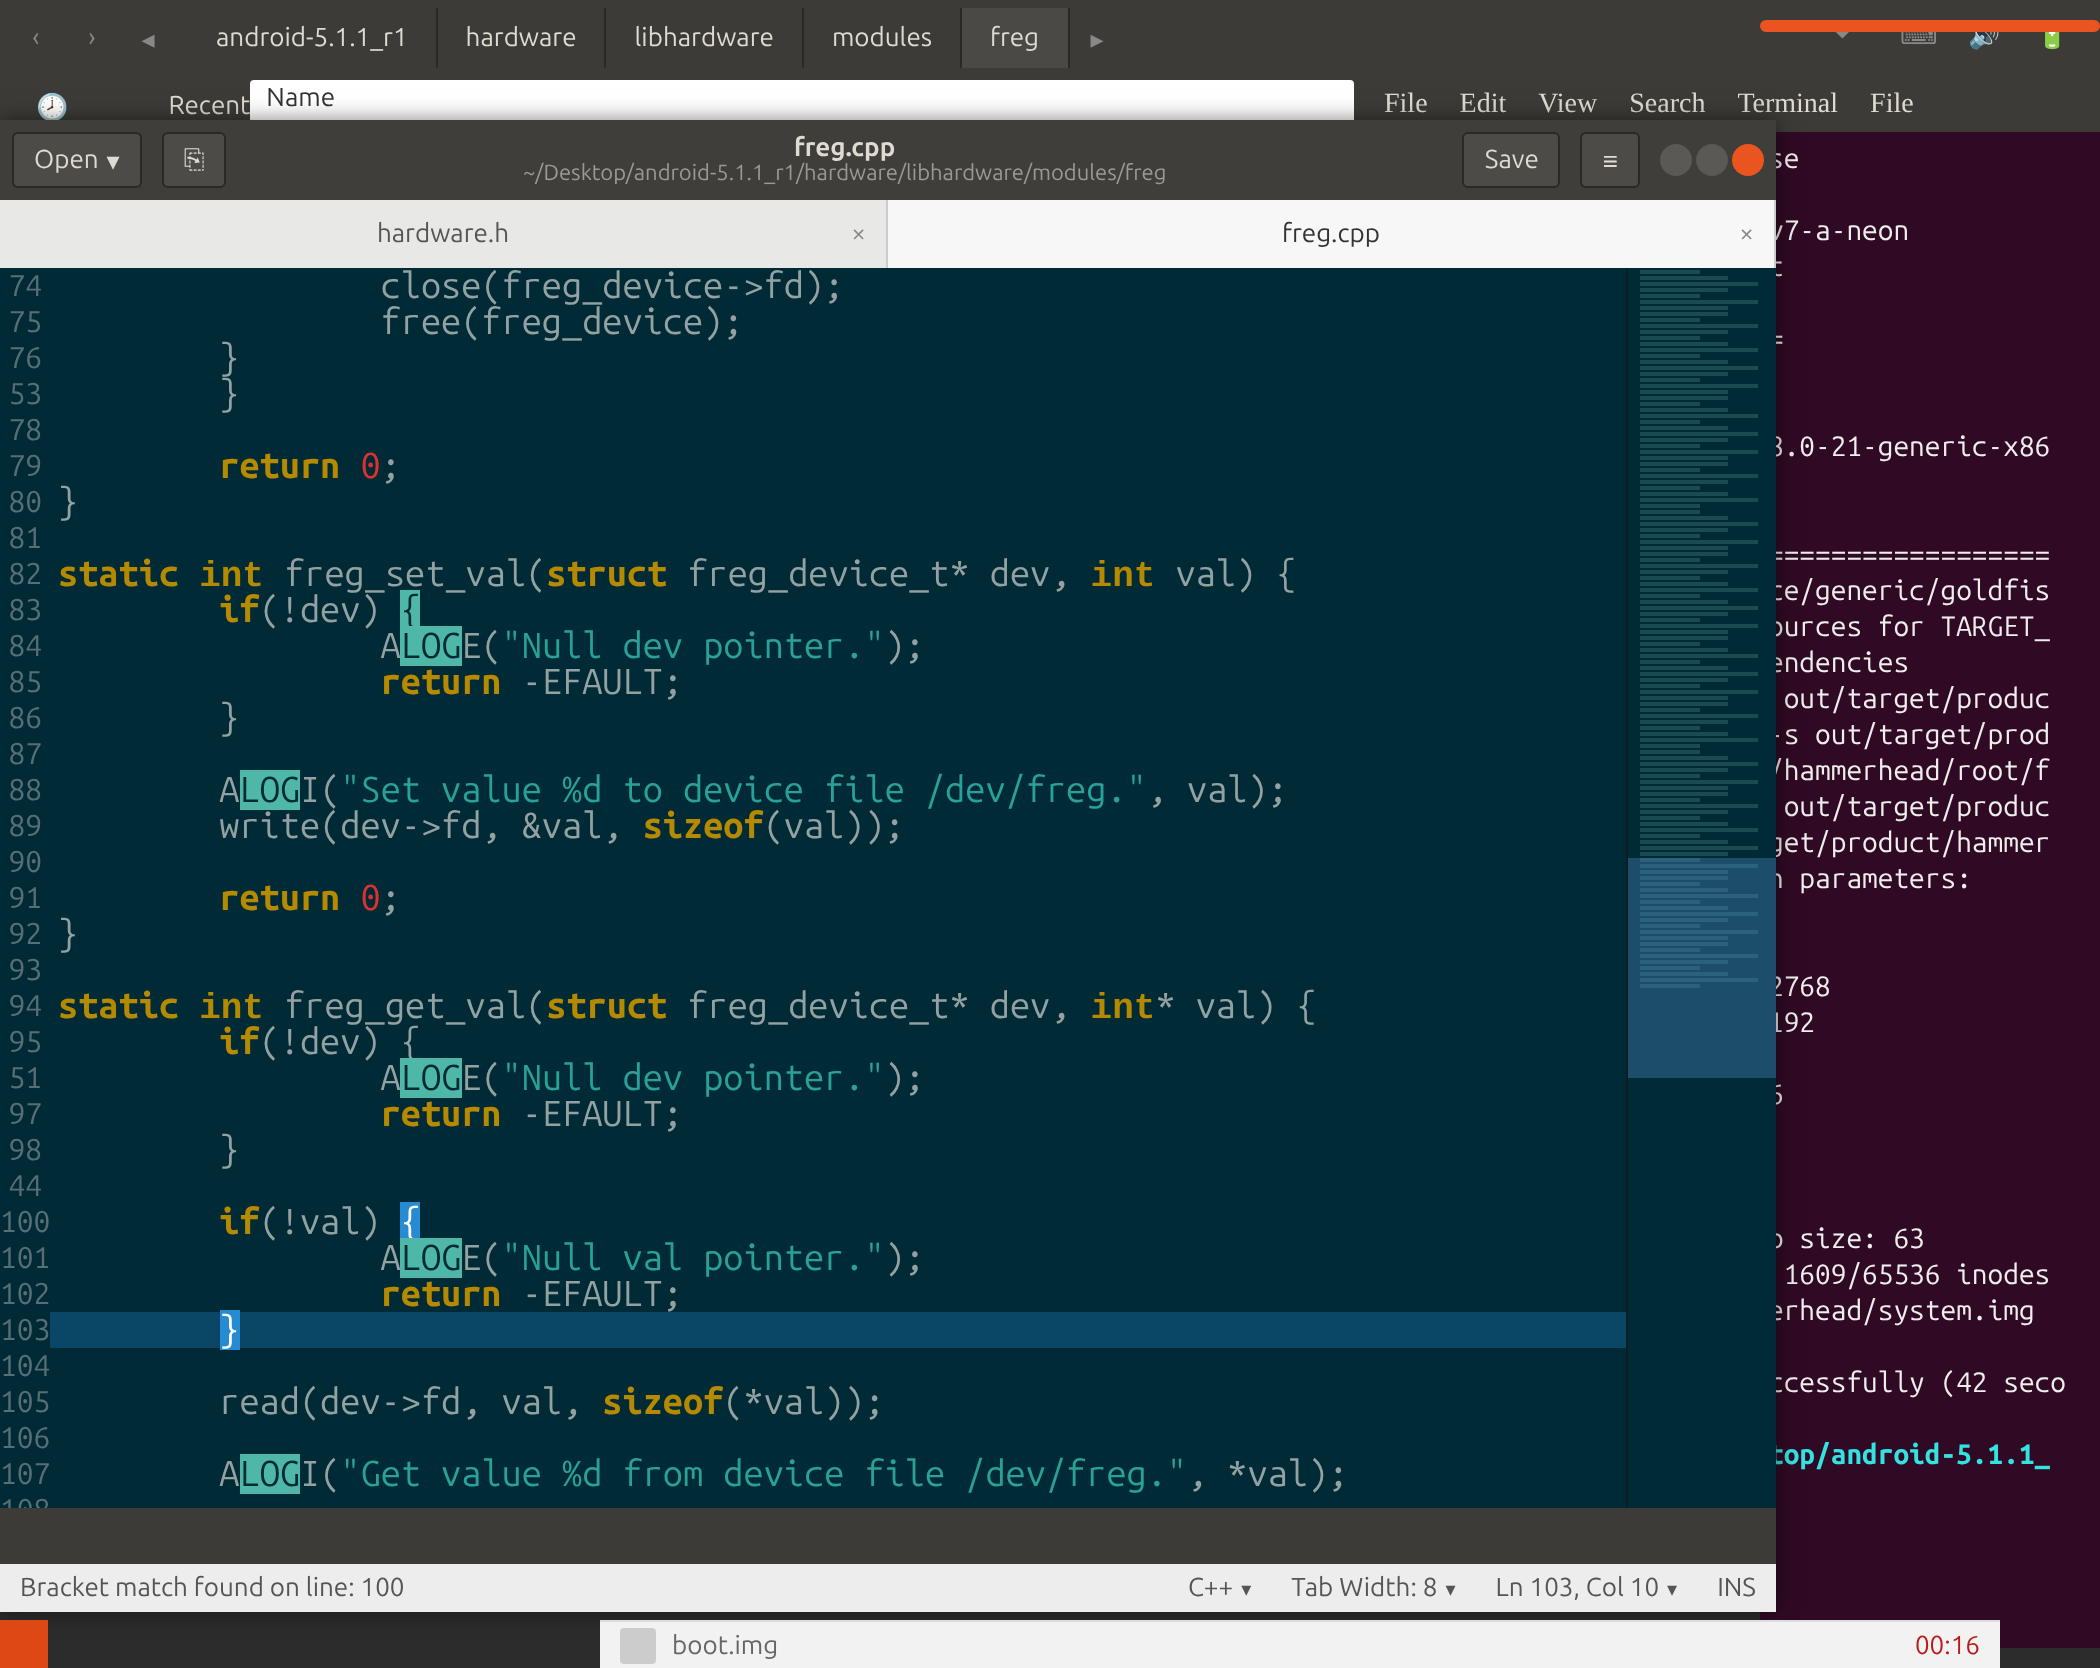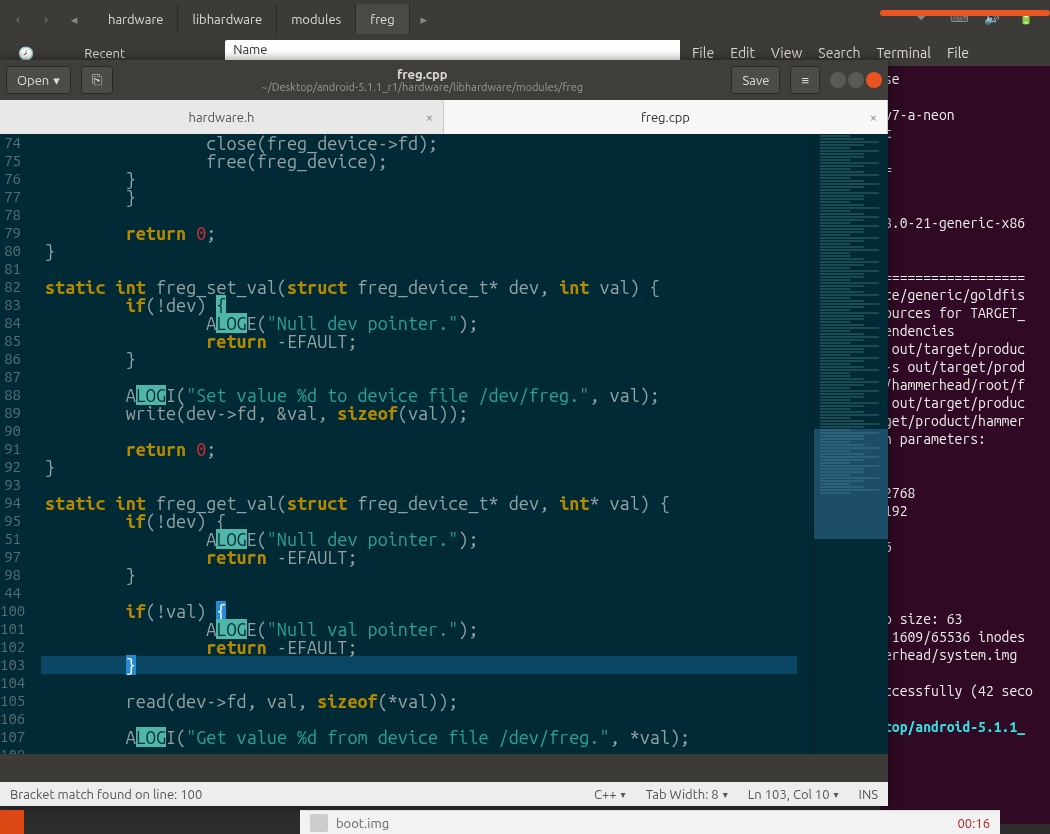--- a/index.html
+++ b/index.html
@@ -10,25 +10,25 @@
 .top-bar .nav-btn { width: 28px; height: 28px; display: flex; align-items: center; justify-content: center; color: #888; cursor: pointer; }
 .breadcrumb { display: flex; align-items: center; margin-left: 6px; flex: 1; }
 .crumb { padding: 8px 14px; color: #dfdbd2; border-right: 1px solid #2a2926; }
 .crumb.active { background: #4a4945; }
 .tray { display: flex; gap: 16px; padding-right: 10px; }
 .tray-icon { width: 18px; height: 18px; color: #888; }
 
 
 .fm-row { position: absolute; top: 38px; left: 0; right: 0; height: 30px; background: #3c3b37; display: flex; align-items: center; color: #dfdbd2; }
 .fm-recent { margin-left: 50px; }
-.fm-name-field { margin-left: 100px; background: #fff; color: #333; width: 552px; height: 26px; padding: 2px 8px; border-radius: 2px; }
+.fm-name-field { background: #fff; color: #333; width: 552px; height: 26px; padding: 2px 8px; border-radius: 2px; }
 
 
 .term-menu { position: absolute; top: 40px; left: 680px; right: 0; height: 26px; background: #3c3b37; display: flex; align-items: center; color: #dfdbd2; gap: 4px; padding-left: 6px; font-size: 14px; }
-.term-menu span { padding: 2px 6px; }
+.term-menu span { padding: 2px 6px; font-family: Liberation Serif, serif; }
 
 
 .terminal { position: absolute; top: 66px; left: 880px; right: 0; bottom: 10px; background: #300a24; color: #eeeeec; font-family: "Ubuntu Mono", monospace; font-size: 14px; line-height: 18px; padding: 4px 0 4px 4px; white-space: pre; overflow: hidden; }
 .terminal .cyan { color: #34e2e2; font-weight: bold; }
 
 
 .gedit { position: absolute; top: 60px; left: 0; width: 888px; height: 746px; background: #3c3b37; display: flex; flex-direction: column; box-shadow: 0 0 10px rgba(0,0,0,0.5); }
 .gedit-header { height: 40px; background: #3f3e3a; display: flex; align-items: center; padding: 0 6px; gap: 10px; }
 .hdr-btn { background: #4c4b47; border: 1px solid #2a2926; border-radius: 3px; padding: 4px 10px; color: #dfdbd2; display: flex; align-items: center; gap: 4px; height: 28px; }
 .hdr-title { flex: 1; text-align: center; color: #dfdbd2; }
@@ -39,27 +39,27 @@
 .wc.max { background: #5a5955; }
 .wc.cls { background: #e95420; }
 
 
 .gedit-tabs { height: 34px; background: #e8e8e7; display: flex; }
 .gtab { flex: 1; display: flex; align-items: center; justify-content: center; position: relative; border-right: 1px solid #ccc; color: #555; }
 .gtab.active { background: #f7f7f7; color: #333; }
 .gtab .close { position: absolute; right: 10px; color: #888; }
 
 
-.code-wrap { flex: 1; display: flex; background: #002b36; overflow: hidden; position: relative; gap: 16px; }
+.code-wrap { flex: 1; display: flex; background: #002b36; overflow: hidden; position: relative; }
 .gutter { width: 25px; background: #002b36; color: #586e75; font-family: "Ubuntu Mono", monospace; font-size: 15px; line-height: 18px; text-align: right; padding-right: 4px; user-select: none; }
 .code { flex: 1; font-family: "Ubuntu Mono", monospace; font-size: 18px; line-height: 18px; color: #93a1a1; white-space: pre; position: relative; }
 .code .line { height: 18px; padding-left: 4px; }
 .code .line.hl { background: #0a4666; }
 .kw { color: #b58900; font-weight: bold; }
-.type { color: #b58900; font-weight: bold; }
+.type { color: #b58900; font-weight: bold; font-family: Liberation Mono, monospace; }
 .str { color: #2aa198; }
 .num { color: #dc322f; }
 .sel { background: #4fb7a8; color: #002b36; }
 .brace-hl { background: #268bd2; color: #fff; }
 
 
 .minimap { width: 75px; background: #002b36; border-left: 1px solid #0a1e24; position: relative; }
 .mini-view { position: absolute; left: 0; right: 0; top: 295px; height: 110px; background: rgba(80,140,200,0.35); }
 .mini-line { height: 2px; margin: 1px 6px; background: #1a4a52; }
 .mini-line.s { width: 40%; }
@@ -82,20 +82,21 @@
 .panel-tip { position: absolute; top: 10px; left: 880px; width: 170px; height: 6px; background: #e95420; border-radius: 3px; }
 </style>
 </head>
 <body>
 
 <div class="top-bar">
   <div class="nav-btn">‹</div>
   <div class="nav-btn">›</div>
   <div class="nav-btn">◂</div>
   <div class="breadcrumb">
+    <div class="crumb">android-5.1.1_r1</div>
     <div class="crumb">hardware</div>
     <div class="crumb">libhardware</div>
     <div class="crumb">modules</div>
     <div class="crumb active">freg</div>
     <div class="nav-btn">▸</div>
   </div>
   <div class="tray">
     <span class="tray-icon">⏷</span>
     <span class="tray-icon">⌨</span>
     <span class="tray-icon">🔊</span>
@@ -151,21 +152,21 @@
       <span>freg.cpp</span>
       <span class="close">×</span>
     </div>
   </div>
 
   <div class="code-wrap">
     <div class="gutter" id="gutter">
         <div>74</div>
         <div>75</div>
         <div>76</div>
-        <div>77</div>
+        <div>53</div>
         <div>78</div>
         <div>79</div>
         <div>80</div>
         <div>81</div>
         <div>82</div>
         <div>83</div>
         <div>84</div>
         <div>85</div>
         <div>86</div>
         <div>87</div>

